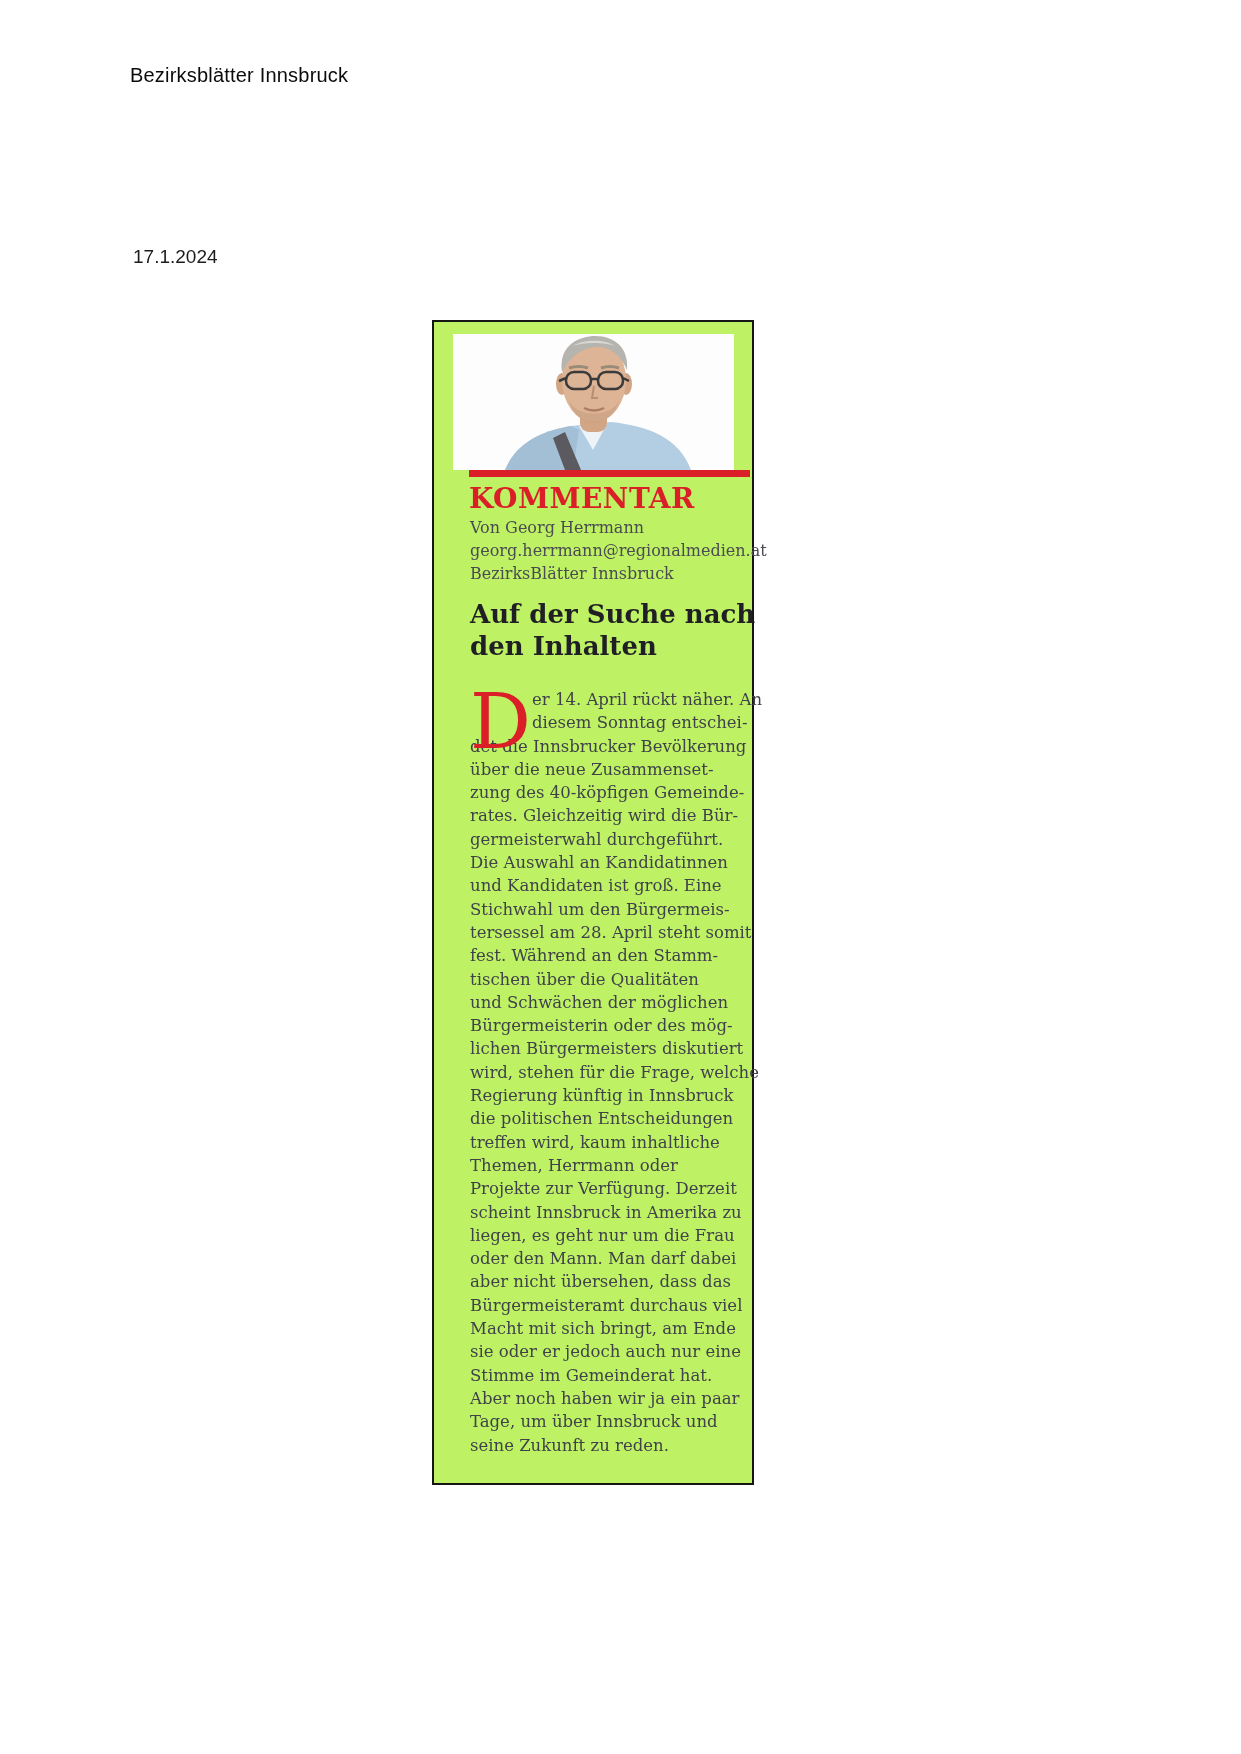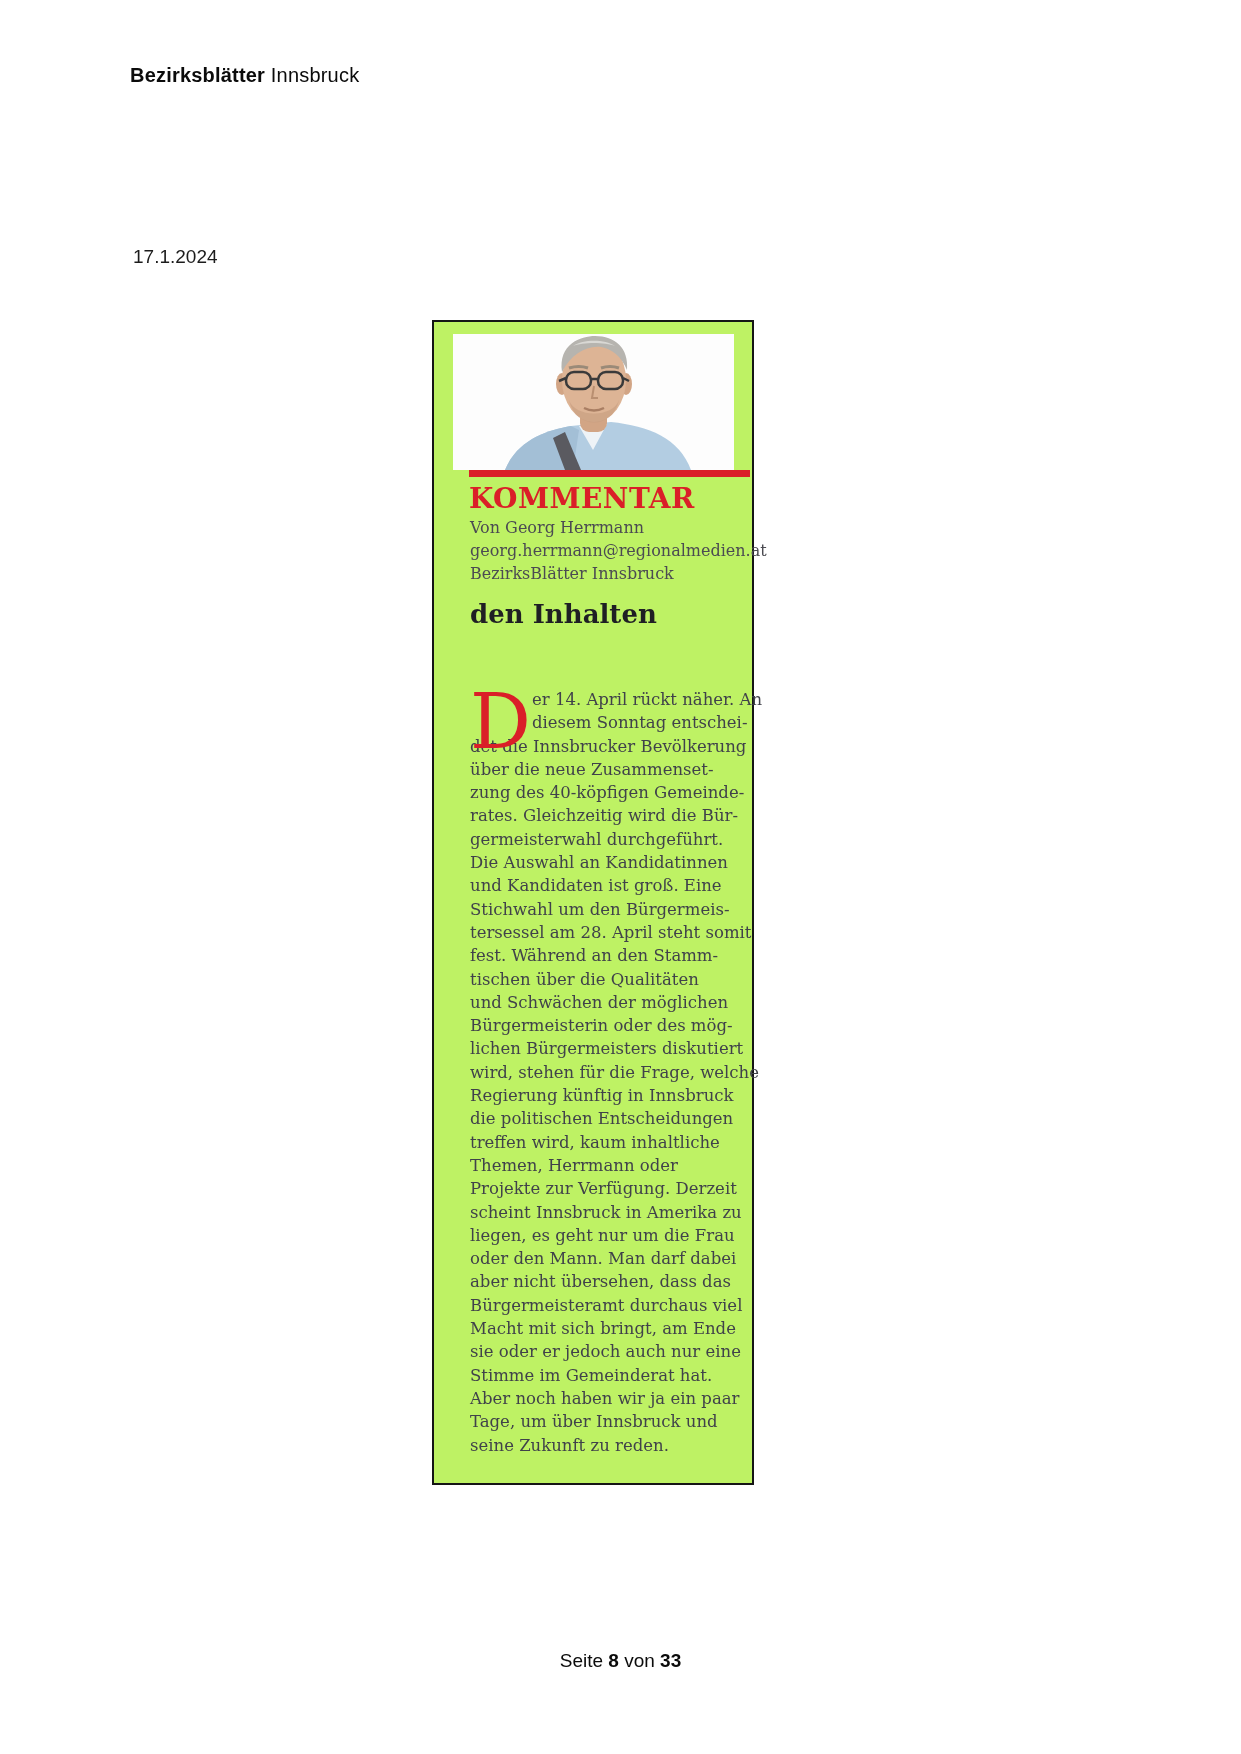--- a/index.html
+++ b/index.html
@@ -17,21 +17,21 @@
     background:#ffffff;
     font-family:"Liberation Sans", sans-serif;
     color:#111;
     overflow:hidden;
   }
   
   .doc-header{
     position:absolute;left:130px;top:64px;
     font-size:20px;letter-spacing:.2px;color:#0b0b0b;
   }
-  .doc-header .brand{font-weight:bold;margin-top:40px;}
+  .doc-header .brand{font-weight:normal;margin-top:40px;}
   .doc-title{
     position:absolute;left:133px;top:213px;
     font-size:23px;font-weight:bold;color:#0b0b0b;white-space:nowrap;
   }
   .doc-date{
     position:absolute;left:133px;top:246px;
     font-size:19px;color:#1c1c1c;
   }
   .doc-footer{
     position:absolute;left:0;top:1650px;width:100%;
@@ -139,20 +139,21 @@
 
       <div class="redbar"></div>
 
       <div class="kommentar">KOMMENTAR</div>
 
       <div class="byline">Von Georg Herrmann</div>
       <div class="email">georg.herrmann@regionalmedien.at</div>
       <div class="publication">BezirksBlätter Innsbruck</div>
 
       <div class="headline">
+        <div>Auf der Suche nach</div>
         <div>den Inhalten</div>
       </div>
 
       <div class="article-body">
         <span class="drop-cap">D</span>
         <div>
             <div class="body-line indent">er 14. April rückt näher. An</div>
             <div class="body-line indent">diesem Sonntag entschei-</div>
             <div class="body-line">det die Innsbrucker Bevölkerung</div>
             <div class="body-line">über die neue Zusammenset-</div>
@@ -184,17 +185,14 @@
             <div class="body-line">Stimme im Gemeinderat hat.</div>
             <div class="body-line">Aber noch haben wir ja ein paar</div>
             <div class="body-line">Tage, um über Innsbruck und</div>
             <div class="body-line">seine Zukunft zu reden.</div>
           </div>
       </div>
 
     </div>
   </div>
 
-  <div class="doc-footer">
-    <span>Seite </span><b>8</b><span> von </span><b>33</b>
-  </div>
 
 </div>
 
 </body></html>

